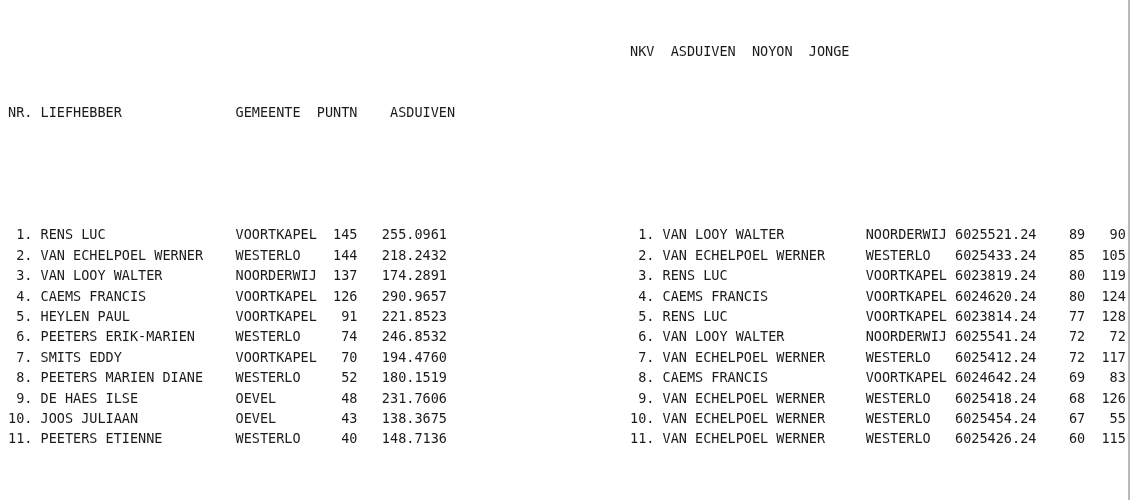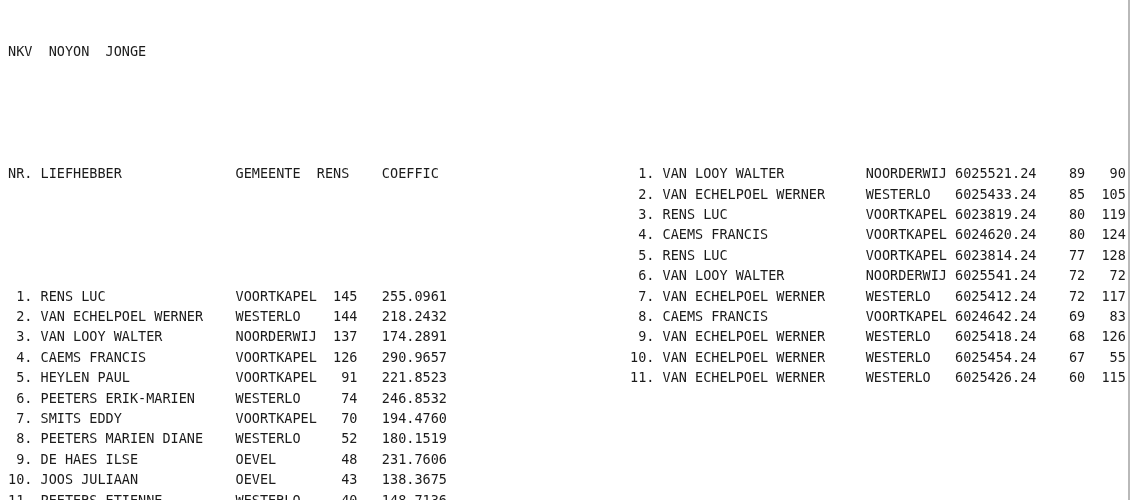--- a/index.html
+++ b/index.html
@@ -36,28 +36,28 @@
     height: 500px;
     background: #b9b9b9;
   }
 </style>
 </head>
 <body>
 
 <div class="page">
 
   <div class="report report-left">
-    <div class="line title">NKV  NOYON  JONGE</div>
     <div class="line blank"></div>
-    <div class="line header">NR. LIEFHEBBER              GEMEENTE  RENS    COEFFIC</div>
+    <div class="line header">NR. LIEFHEBBER              GEMEENTE  PUNTN    ASDUIVEN</div>
     <div class="line blank"></div>
     <div class="rows"><div class="line row"> 1. RENS LUC                VOORTKAPEL  145   255.0961</div><div class="line row"> 2. VAN ECHELPOEL WERNER    WESTERLO    144   218.2432</div><div class="line row"> 3. VAN LOOY WALTER         NOORDERWIJ  137   174.2891</div><div class="line row"> 4. CAEMS FRANCIS           VOORTKAPEL  126   290.9657</div><div class="line row"> 5. HEYLEN PAUL             VOORTKAPEL   91   221.8523</div><div class="line row"> 6. PEETERS ERIK-MARIEN     WESTERLO     74   246.8532</div><div class="line row"> 7. SMITS EDDY              VOORTKAPEL   70   194.4760</div><div class="line row"> 8. PEETERS MARIEN DIANE    WESTERLO     52   180.1519</div><div class="line row"> 9. DE HAES ILSE            OEVEL        48   231.7606</div><div class="line row">10. JOOS JULIAAN            OEVEL        43   138.3675</div><div class="line row">11. PEETERS ETIENNE         WESTERLO     40   148.7136</div></div>
   </div>
 
   <div class="report report-right">
+    <div class="line title">NKV  ASDUIVEN  NOYON  JONGE</div>
     <div class="line blank"></div>
     <div class="line blank"></div>
     <div class="rows"><div class="line row"> 1. VAN LOOY WALTER          NOORDERWIJ 6025521.24    89   90</div><div class="line row"> 2. VAN ECHELPOEL WERNER     WESTERLO   6025433.24    85  105</div><div class="line row"> 3. RENS LUC                 VOORTKAPEL 6023819.24    80  119</div><div class="line row"> 4. CAEMS FRANCIS            VOORTKAPEL 6024620.24    80  124</div><div class="line row"> 5. RENS LUC                 VOORTKAPEL 6023814.24    77  128</div><div class="line row"> 6. VAN LOOY WALTER          NOORDERWIJ 6025541.24    72   72</div><div class="line row"> 7. VAN ECHELPOEL WERNER     WESTERLO   6025412.24    72  117</div><div class="line row"> 8. CAEMS FRANCIS            VOORTKAPEL 6024642.24    69   83</div><div class="line row"> 9. VAN ECHELPOEL WERNER     WESTERLO   6025418.24    68  126</div><div class="line row">10. VAN ECHELPOEL WERNER     WESTERLO   6025454.24    67   55</div><div class="line row">11. VAN ECHELPOEL WERNER     WESTERLO   6025426.24    60  115</div></div>
   </div>
 
   <div class="edge-line"></div>
 
 </div>
 
 </body></html>

